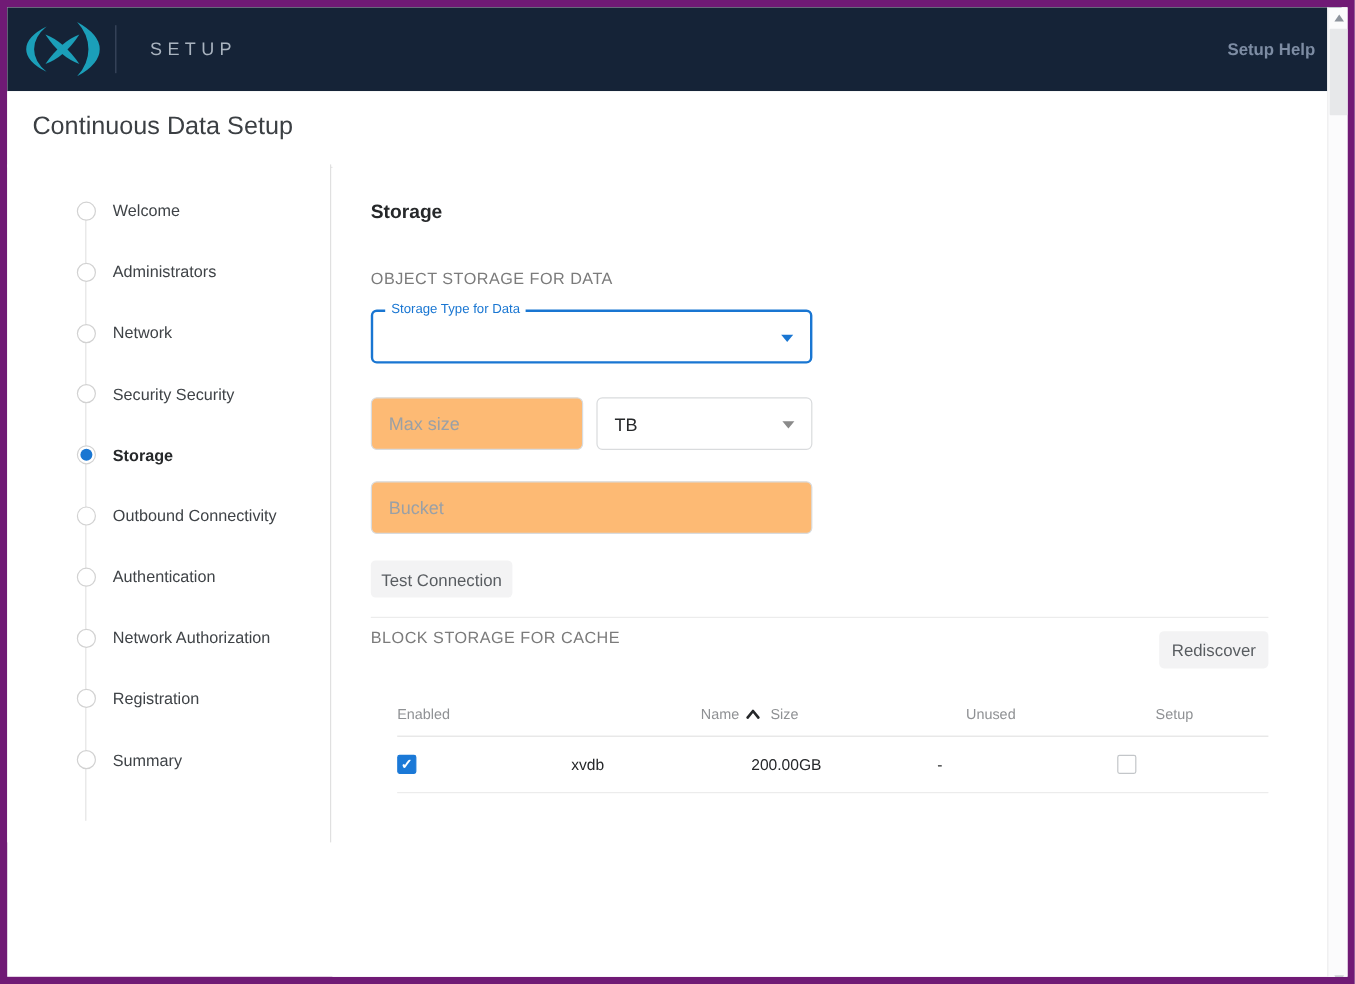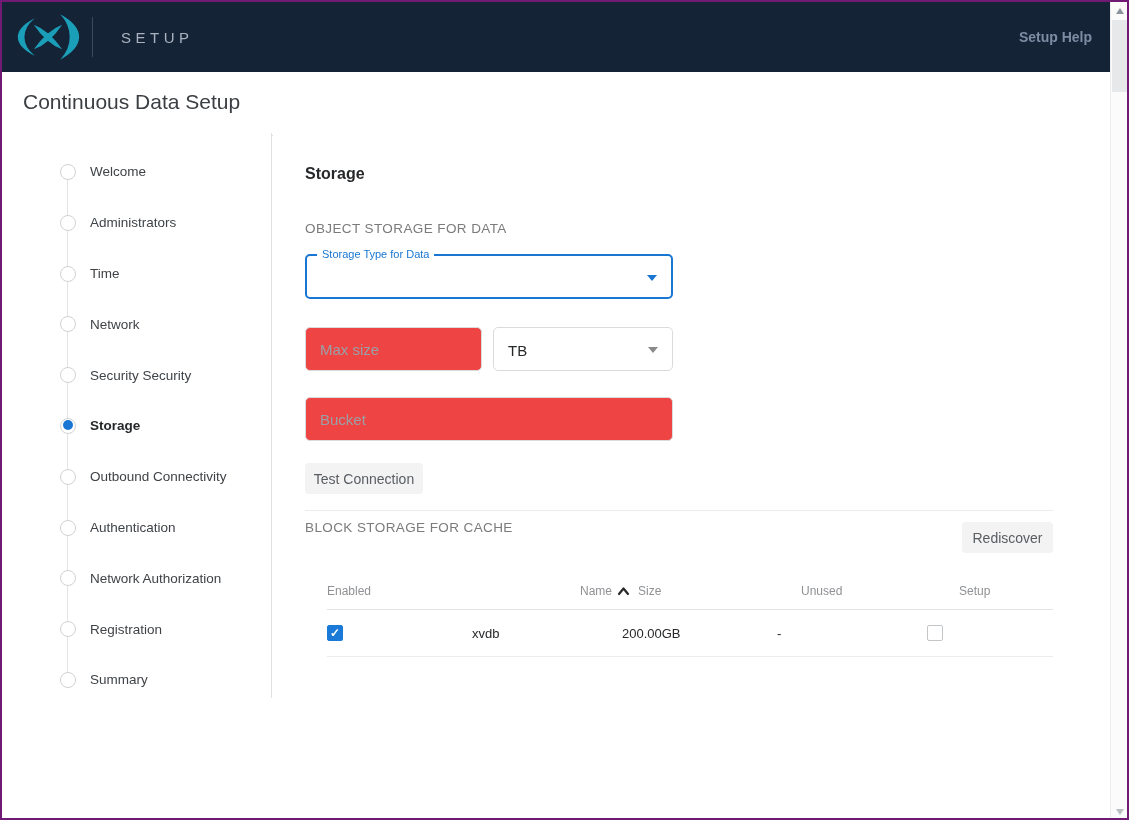--- a/index.html
+++ b/index.html
@@ -1,20 +1,20 @@
 <!DOCTYPE html>
 <html><head>
 <meta charset="utf-8">
 <style>
   * { margin:0; padding:0; box-sizing:border-box; }
   html,body { background:#888; }
   body { font-family:"Liberation Sans", sans-serif; }
   .app {
     position:relative; width:1129px; height:820px; background:#fff;
-    border:2px solid #701a75; overflow:hidden; margin:0 auto;
+    border:6px solid #701a75; overflow:hidden; margin:0 auto;
   }
 
   
   .topbar { position:absolute; left:0; top:0; width:1112px; height:70px; background:#152337; }
   .logo { position:absolute; left:13px; top:11px; }
   .logo-divider { position:absolute; left:90px; top:15px; width:1px; height:40px; background:#3c4a60; }
   .product-name {
     position:absolute; left:119px; top:0; height:70px; display:flex; align-items:center;
     color:#a9b3bf; font-size:15px; letter-spacing:4.5px; font-weight:400;
   }
@@ -63,21 +63,21 @@
     position:absolute; left:14px; top:0; height:41px; display:flex; align-items:center;
     font-size:15px; color:#26282a;
   }
   .caret { position:absolute; right:14px; top:50%; margin-top:-2px; width:0; height:0;
     border-left:5px solid transparent; border-right:5px solid transparent; border-top:6px solid #1976d2; }
   .caret.gray { border-top-color:#8a8a8a; }
 
   .text-input {
     position:absolute; height:44px; border:1px solid #d9dbdd; border-radius:5px;
     font-family:"Liberation Sans", sans-serif; font-size:15px; color:#26282a; padding:0 14px;
-    outline:none; background:#ef4444;
+    outline:none; background:#fdba74;
   }
   .text-input::placeholder { color:#9aa0a6; opacity:1; }
   .input-maxsize { left:32px; top:194px; width:177px; }
   .input-bucket  { left:32px; top:264px; width:368px; }
 
   .select-plain {
     position:absolute; left:220px; top:194px; width:180px; height:44px;
     border:1px solid #d9dbdd; border-radius:5px; background:#fff; cursor:pointer;
   }
   .select-plain .select-value {
@@ -147,24 +147,20 @@
   <div class="sidebar">
     <div class="step-line"></div>
     <div class="steps">
       <div class="step">
         <span class="step-circle"></span>
         <span class="step-label">Welcome</span>
       </div>
       <div class="step">
         <span class="step-circle"></span>
         <span class="step-label">Administrators</span>
-      </div>
-      <div class="step">
-        <span class="step-circle"></span>
-        <span class="step-label">Time</span>
       </div>
       <div class="step">
         <span class="step-circle"></span>
         <span class="step-label">Network</span>
       </div>
       <div class="step">
         <span class="step-circle"></span>
         <span class="step-label">Security Security</span>
       </div>
       <div class="step active">

